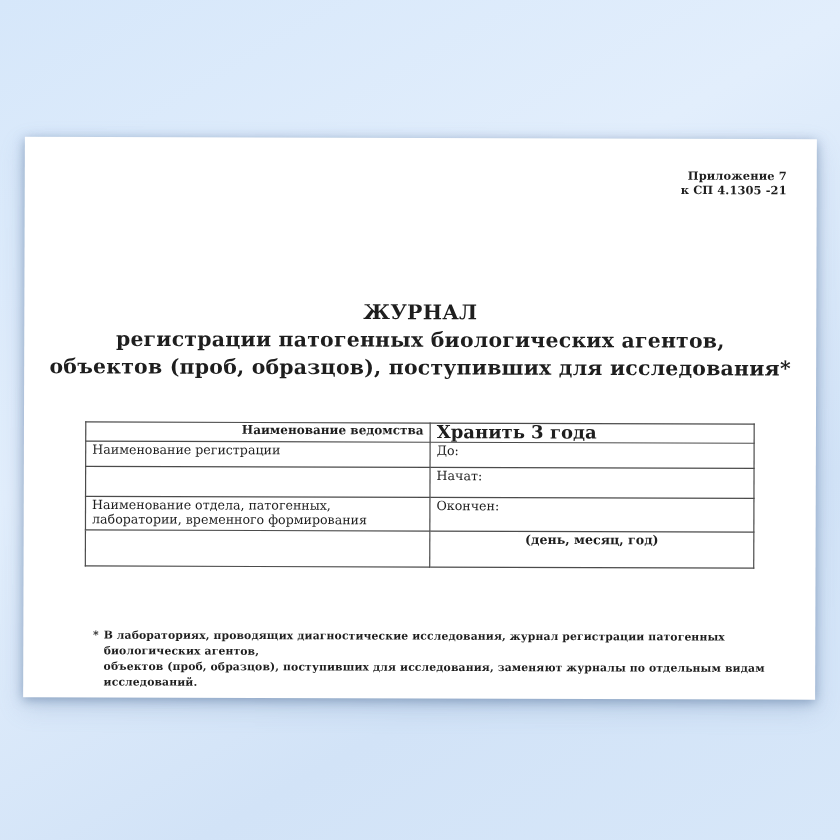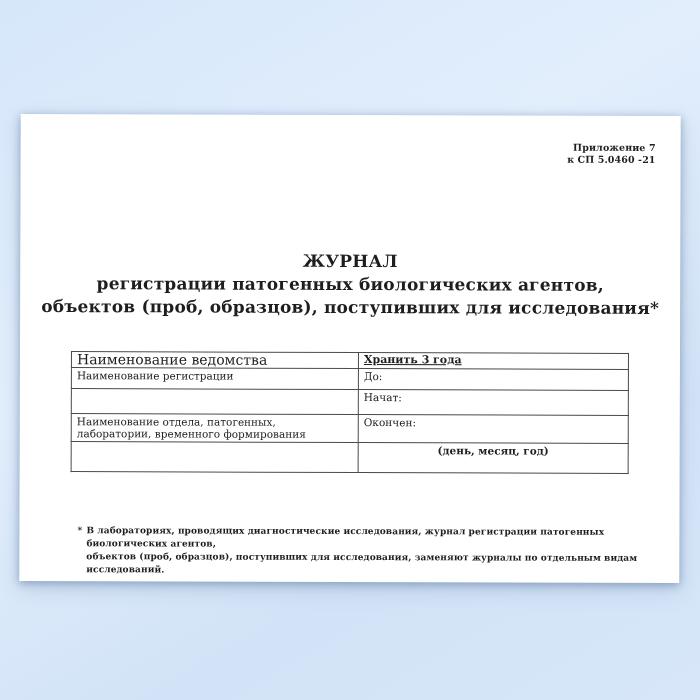--- a/index.html
+++ b/index.html
@@ -56,28 +56,27 @@
     font-size: 10.5px;
     line-height: 12.5px;
   }
   .reg-table td {
     border: 1px solid #4b4b4b;
     padding: 1px 5px;
     vertical-align: top;
     overflow: hidden;
   }
   .reg-table td.hdr-left {
-    text-align: left;
-    font-weight: 400;
-    font-size: 14px;
+    text-align: right;
+    font-weight: 700;
+    font-size: 10px;
   }
   .reg-table td.hdr-right {
     font-weight: 700;
-    font-size: 11px;
-    text-decoration: underline;
+    font-size: 15px;
   }
   .reg-table td.center-cell {
     text-align: center;
     font-weight: bold;
   }
   .footnote {
     position: absolute;
     top: 410px;
     left: 58px;
     display: flex;
@@ -91,21 +90,21 @@
     flex: 0 0 9px;
   }
 </style>
 </head>
 <body>
 
 <div class="page">
 
   <div class="annex">
     <div>Приложение 7</div>
-    <div>к СП 5.0460 -21</div>
+    <div>к СП 4.1305 -21</div>
   </div>
 
   <div class="title">
     <div>ЖУРНАЛ</div>
     <div>регистрации патогенных биологических агентов,</div>
     <div>объектов (проб, образцов), поступивших для исследования*</div>
   </div>
 
   <table class="reg-table">
     <colgroup>

